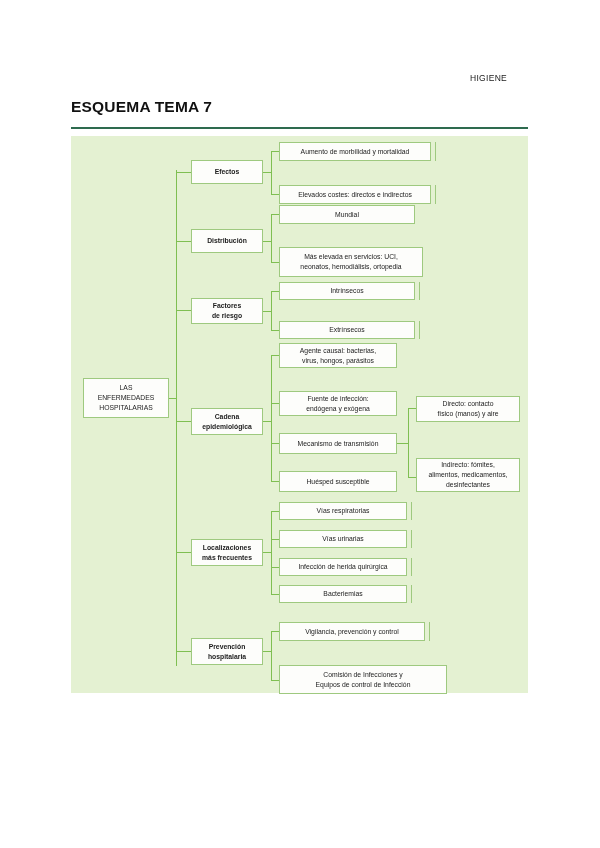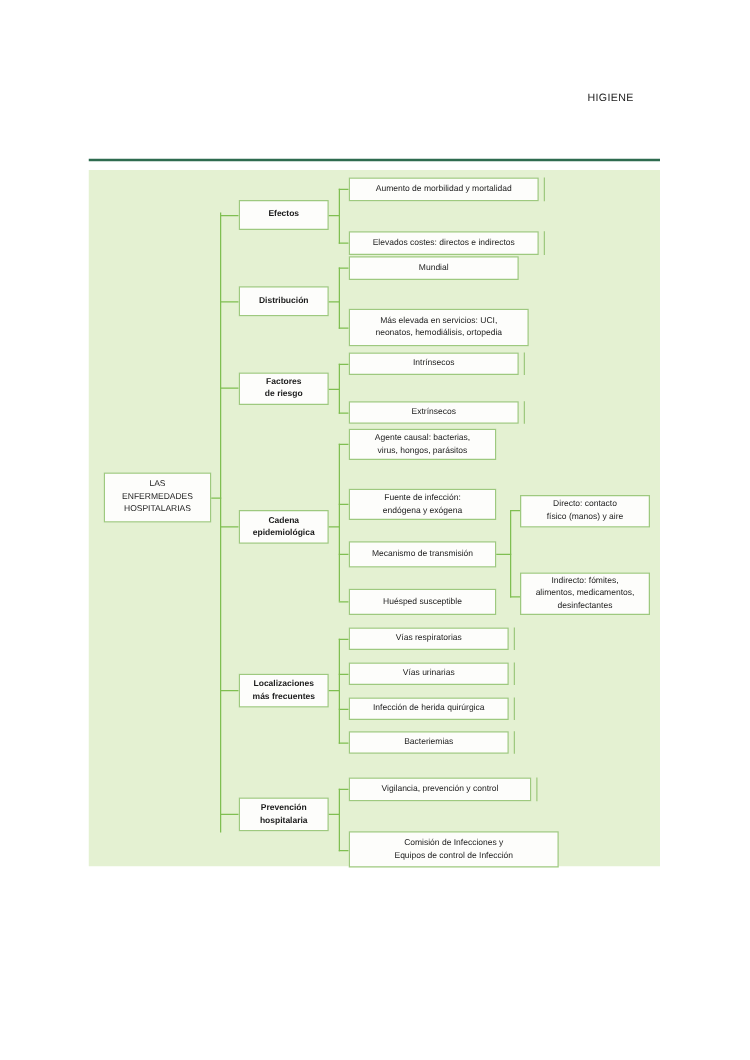--- a/index.html
+++ b/index.html
@@ -89,20 +89,21 @@
     width: 1px;
     background: #9ec97f;
   }
 </style>
 </head>
 <body>
 
 <div class="page">
 
   <div class="header-label">HIGIENE</div>
+  <div class="page-title">ESQUEMA TEMA 7</div>
   <div class="title-rule"></div>
 
   <div class="diagram">
 
     <div class="node" style="left:12px; top:242px; width:86px; height:40px;">
       <span class="txt">LAS
 ENFERMEDADES
 HOSPITALARIAS</span>
     </div>
 

